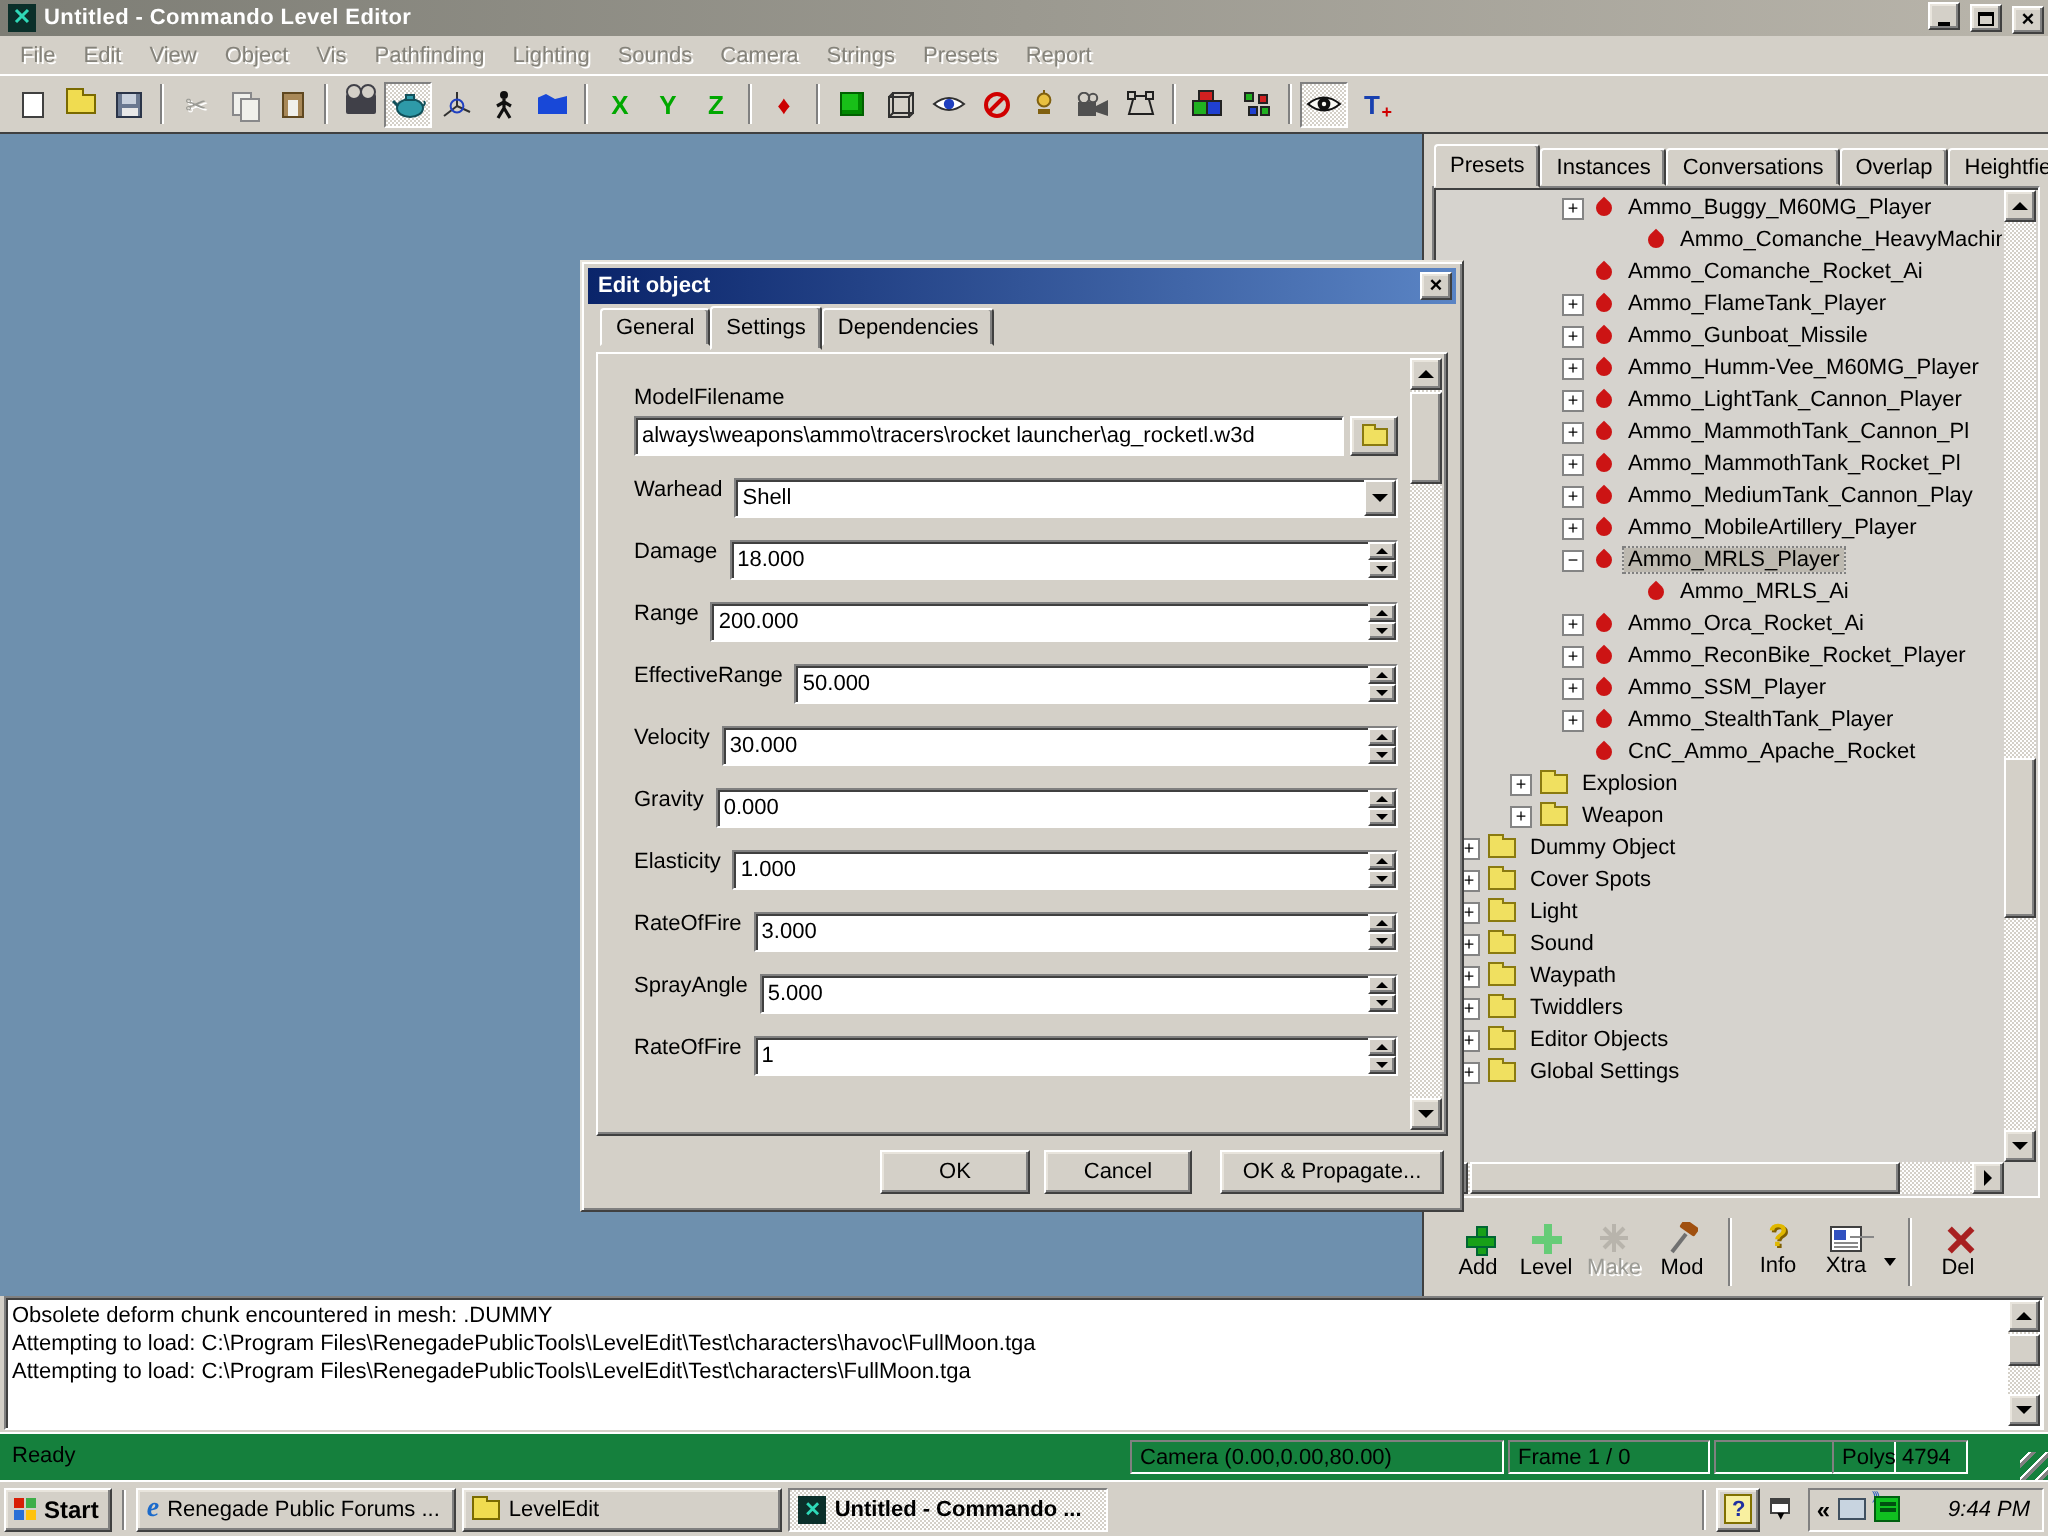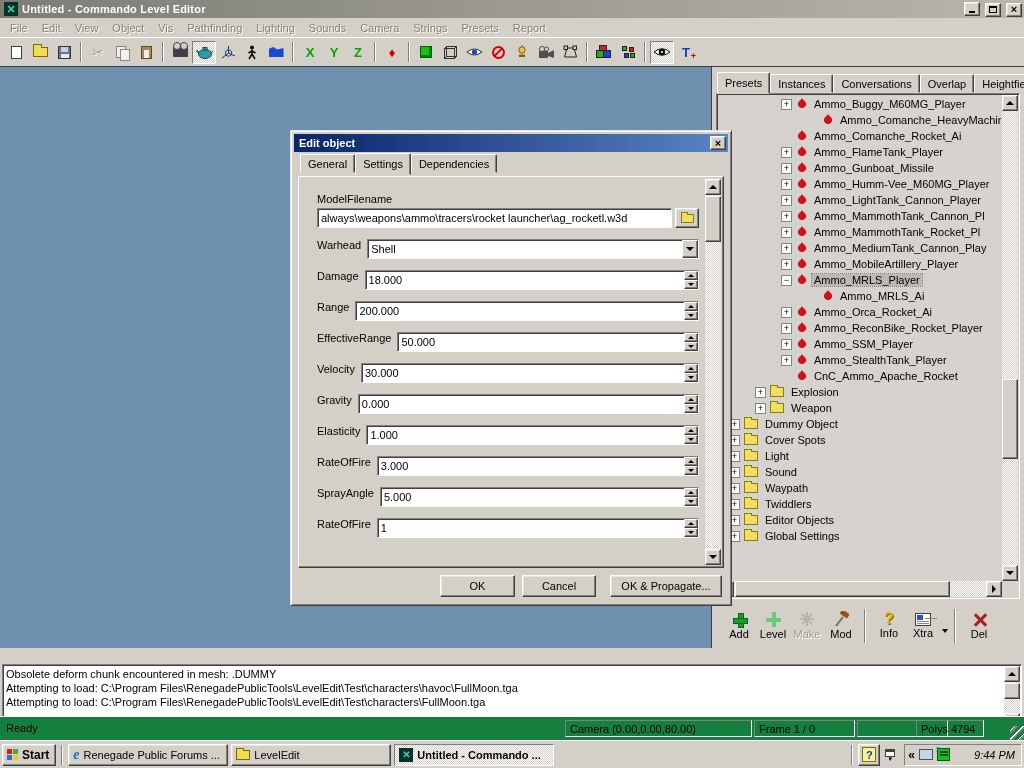--- a/index.html
+++ b/index.html
@@ -128,21 +128,21 @@
   .combo .val,.spin .val { flex:1; display:flex; align-items:center; padding:0 3px; overflow:hidden; white-space:nowrap; }
   .drop { width:16px; display:flex; align-items:center; justify-content:center; background:#d4d0c8; border:1px solid; border-color:#fff #404040 #404040 #fff; box-shadow: inset -1px -1px 0 #808080; }
   .spinner { width:14px; display:flex; flex-direction:column; }
   .sb { flex:1; display:flex; align-items:center; justify-content:center; background:#d4d0c8; border:1px solid; border-color:#fff #404040 #404040 #fff; box-shadow: inset -1px -1px 0 #808080; }
   .sb .tri-u { border-width:3px; border-bottom-width:3px; margin-top:-3px; }
   .sb .tri-d { border-width:3px; border-top-width:3px; margin-bottom:-3px; }
   .dlg-scroll { position:absolute; right:2px; top:2px; width:16px; bottom:2px; }
   .dlg-btns { position:absolute; left:0; right:9px; bottom:8px; height:22px; display:flex; justify-content:flex-end; align-items:center; }
   .dbtn { height:22px; font-size:11px; font-family:"Liberation Sans",sans-serif; display:inline-flex; align-items:center; justify-content:center; padding:0; }
   
-  .log { position:absolute; left:2px; top:648px; width:1020px; height:67px; background:#fff; border:1px solid; border-color:#808080 #fff #fff #808080; box-shadow: inset 1px 1px 0 #404040; margin-top: 16px; }
+  .log { position:absolute; left:2px; top:648px; width:1020px; height:67px; background:#fff; border:1px solid; border-color:#808080 #fff #fff #808080; box-shadow: inset 1px 1px 0 #404040; }
   .log-lines { position:absolute; left:3px; top:2px; right:20px; bottom:2px; overflow:hidden; }
   .log-lines div { line-height:14px; white-space:nowrap; }
   .log-scroll { position:absolute; right:1px; top:1px; width:16px; bottom:1px; }
   
   .statusbar { position:absolute; left:0; top:716px; width:1024px; height:24px; background:#15803d; border-top:1px solid #fff; }
   .sb-ready { position:absolute; left:6px; top:5px; }
   .sb-panel { position:absolute; top:3px; height:17px; border:1px solid; border-color:#808080 #fff #fff #808080; padding:2px 4px; font-size:11px; white-space:nowrap; overflow:hidden; }
   .grip { position:absolute; right:0; bottom:0; width:14px; height:14px;
     background: repeating-linear-gradient(135deg, transparent 0 3px, #fff 3px 4px, #808080 4px 6px); }
   

